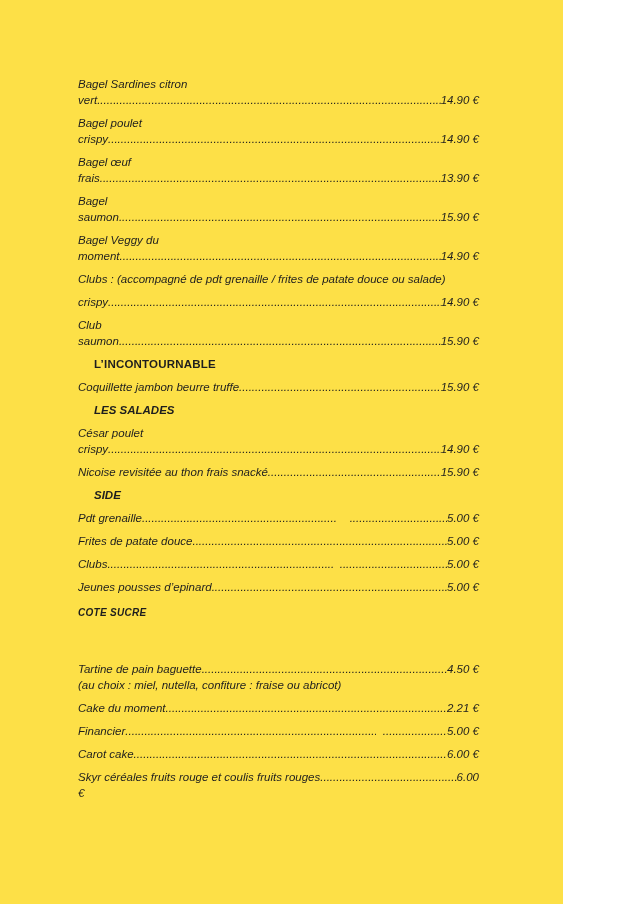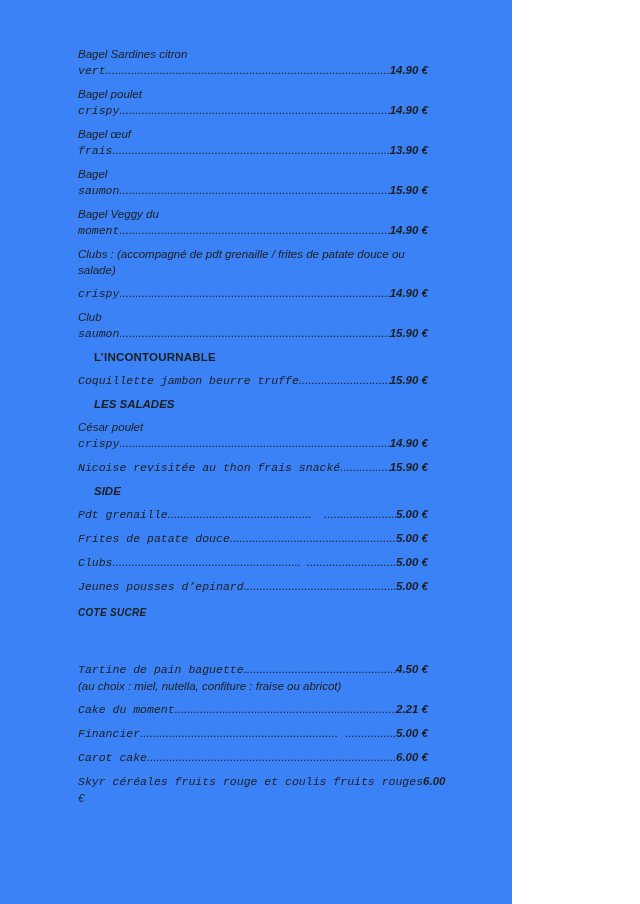--- a/index.html
+++ b/index.html
@@ -5,27 +5,27 @@
   html, body { margin: 0; padding: 0; background: #ffffff; }
   body {
     width: 640px; height: 904px;
     font-family: "Liberation Sans", sans-serif;
     font-style: italic;
     font-size: 11.5px;
     line-height: 16px;
     color: #1e1e1e;
     overflow: hidden;
   }
-  .page { box-sizing: border-box; width: 512px; height: 904px; padding: 46px 84px 0 78px; background: #3b82f6; }
+  .page { box-sizing: border-box; width: 563px; height: 904px; padding: 76px 84px 0 78px; background: #fde047; }
   .item { margin: 0 0 7px 0; }
   .row { display: flex; align-items: baseline; }
-  .name { white-space: nowrap; flex: 0 0 auto; font-family: Liberation Mono, monospace; }
+  .name { white-space: nowrap; flex: 0 0 auto; }
   .leader { flex: 1 1 0; overflow: hidden; white-space: nowrap; min-width: 0; }
   .gap { flex: 0 0 auto; display: inline-block; }
-  .price { white-space: nowrap; flex: 0 0 auto; font-weight: bold; }
+  .price { white-space: nowrap; flex: 0 0 auto; }
   .heading { font-weight: bold; margin: 0 0 7px 16px; }
   .heading-upright { font-style: normal; letter-spacing: 0.2px; }
   .heading-big { font-weight: bold; font-size: 10px; line-height: 21px; margin: 1px 0 38px 0; letter-spacing: 0.3px; }
   .note-line { }
 </style>
 </head>
 <body>
 
 <div class="page">
 

